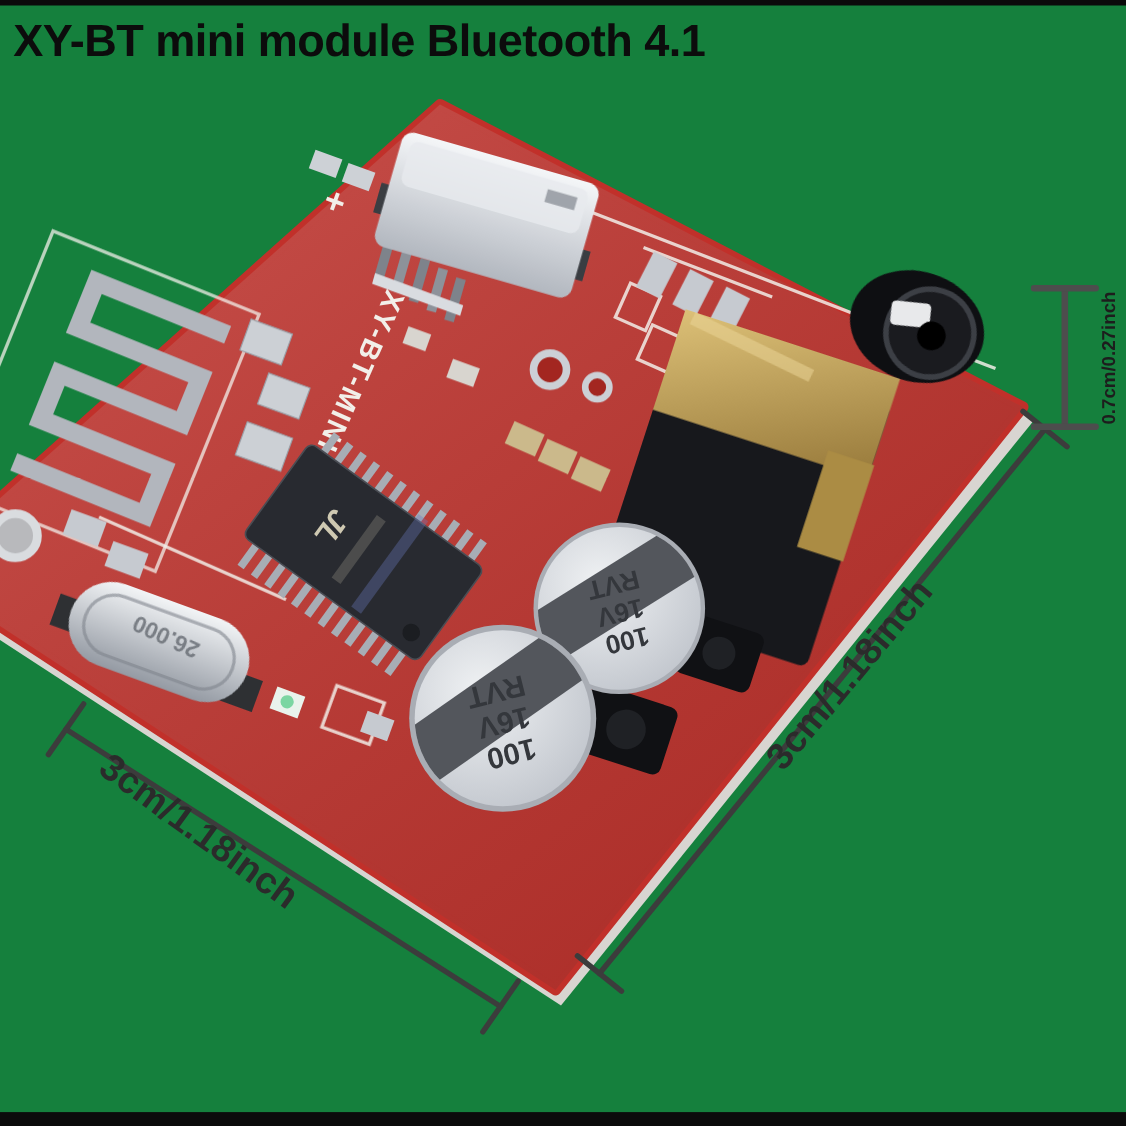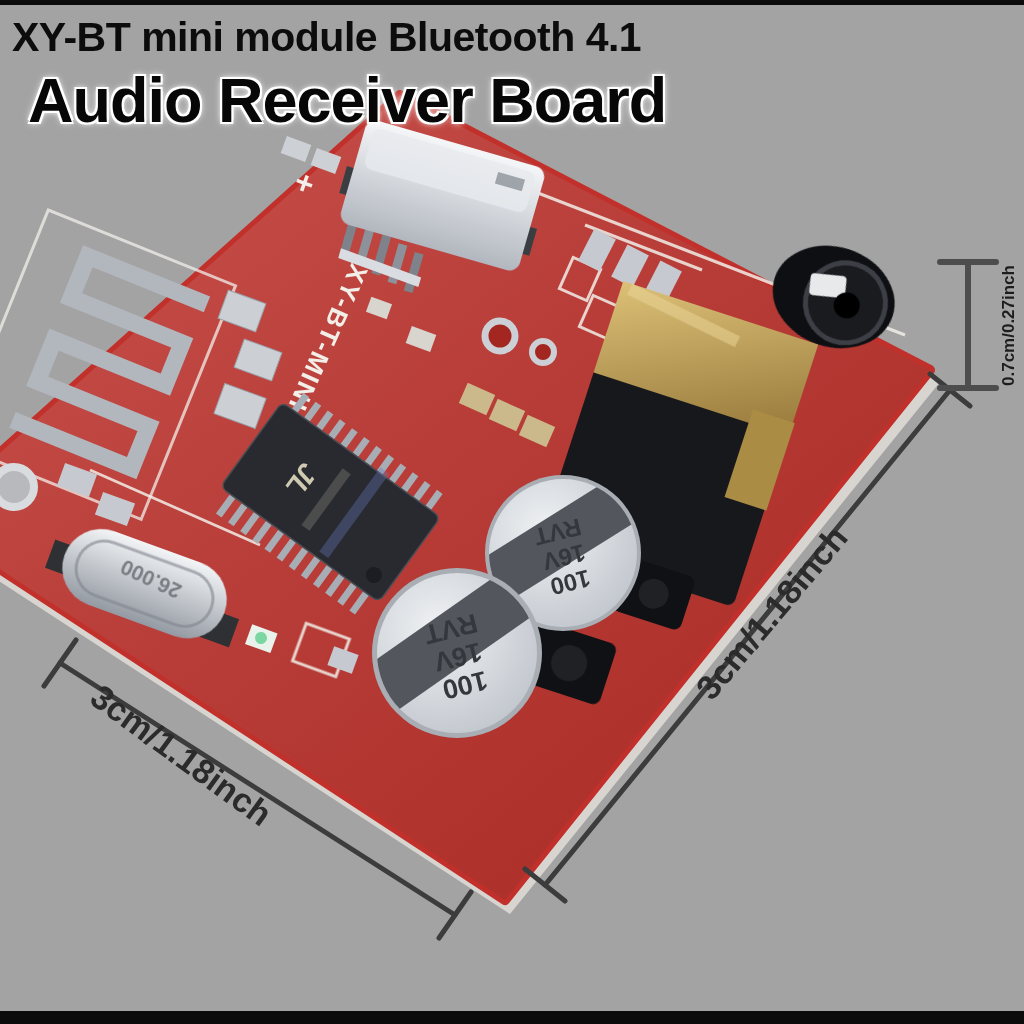--- a/index.html
+++ b/index.html
@@ -1,18 +1,18 @@
 <!DOCTYPE html>
 <html><head>
 <meta charset="utf-8">
 <style>
   html,body{margin:0;padding:0;background:#ffffff;}
   .stage{
     position:relative;width:1024px;height:1024px;overflow:hidden;
-    background:#a3a3a3;font-family:"Liberation Sans",sans-serif;
+    background:#15803d;font-family:"Liberation Sans",sans-serif;
   }
   .edge-strip{position:absolute;left:0;width:1024px;background:#0b0b0b;}
   .strip-top{top:0;height:5px;}
   .strip-bottom{bottom:0;height:13px;}
   .title-line1{
     position:absolute;left:12px;top:14px;
     font-size:41px;font-weight:700;letter-spacing:-.5px;color:#0c0c0c;
     white-space:nowrap;z-index:5;
   }
   .title-line2{
@@ -25,21 +25,20 @@
   svg text{font-family:"Liberation Sans",sans-serif;}
 </style>
 </head>
 <body>
 
 <div class="stage">
 
   <div class="edge-strip strip-top"></div>
 
   <div class="title-line1">XY-BT mini module Bluetooth 4.1</div>
-  <div class="title-line2">Audio Receiver Board</div>
 
   <svg width="1024" height="1024" viewBox="0 0 1024 1024">
     <defs>
       <linearGradient id="gradSilver" x1="0" y1="0" x2="0" y2="1">
         <stop offset="0" stop-color="#f4f6f8"></stop>
           <stop offset="1" stop-color="#b2b7bf"></stop>
       </linearGradient>
       <linearGradient id="gradCrystal" x1="0" y1="0" x2="0" y2="1">
         <stop offset="0" stop-color="#f2f4f6"></stop>
           <stop offset="1" stop-color="#949aa3"></stop>

